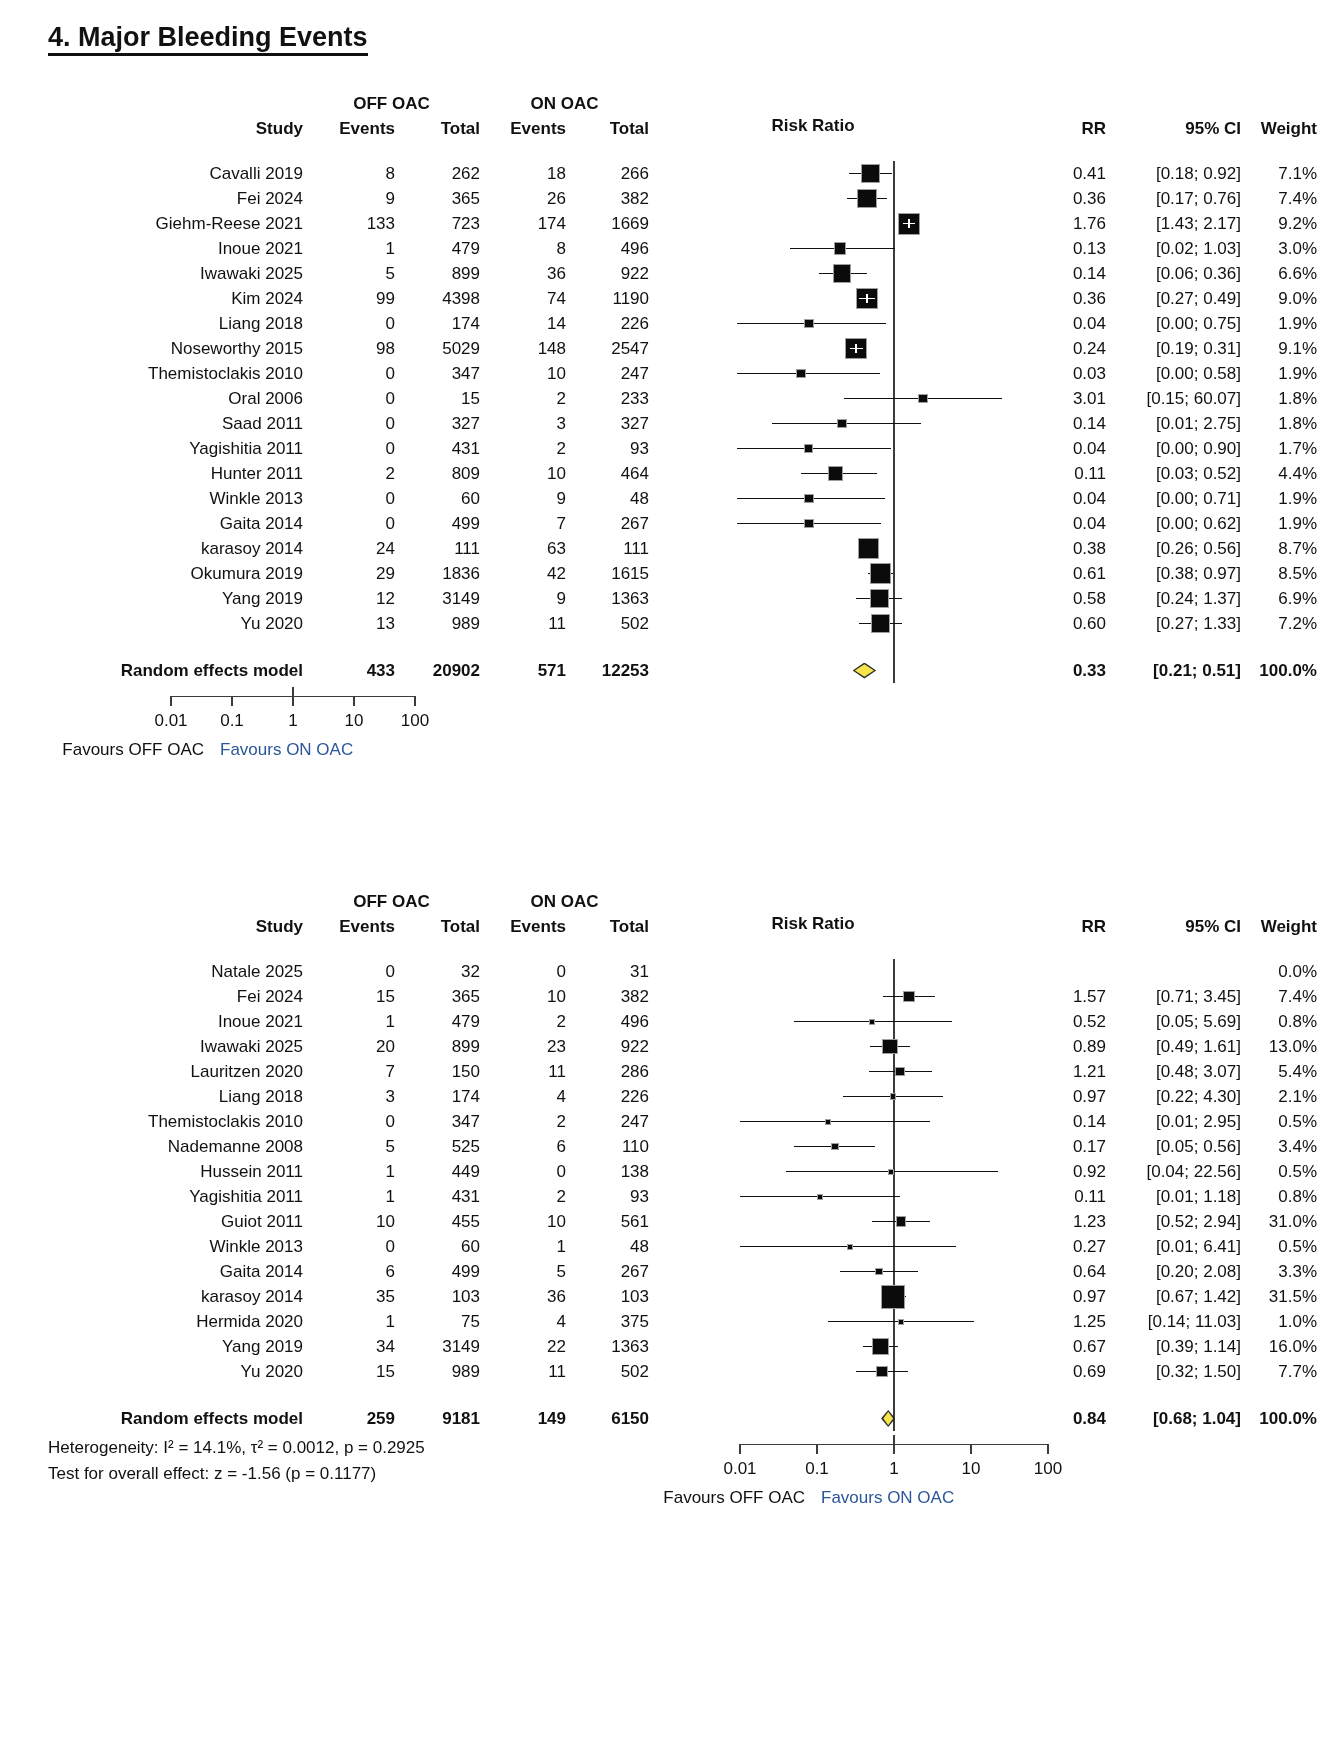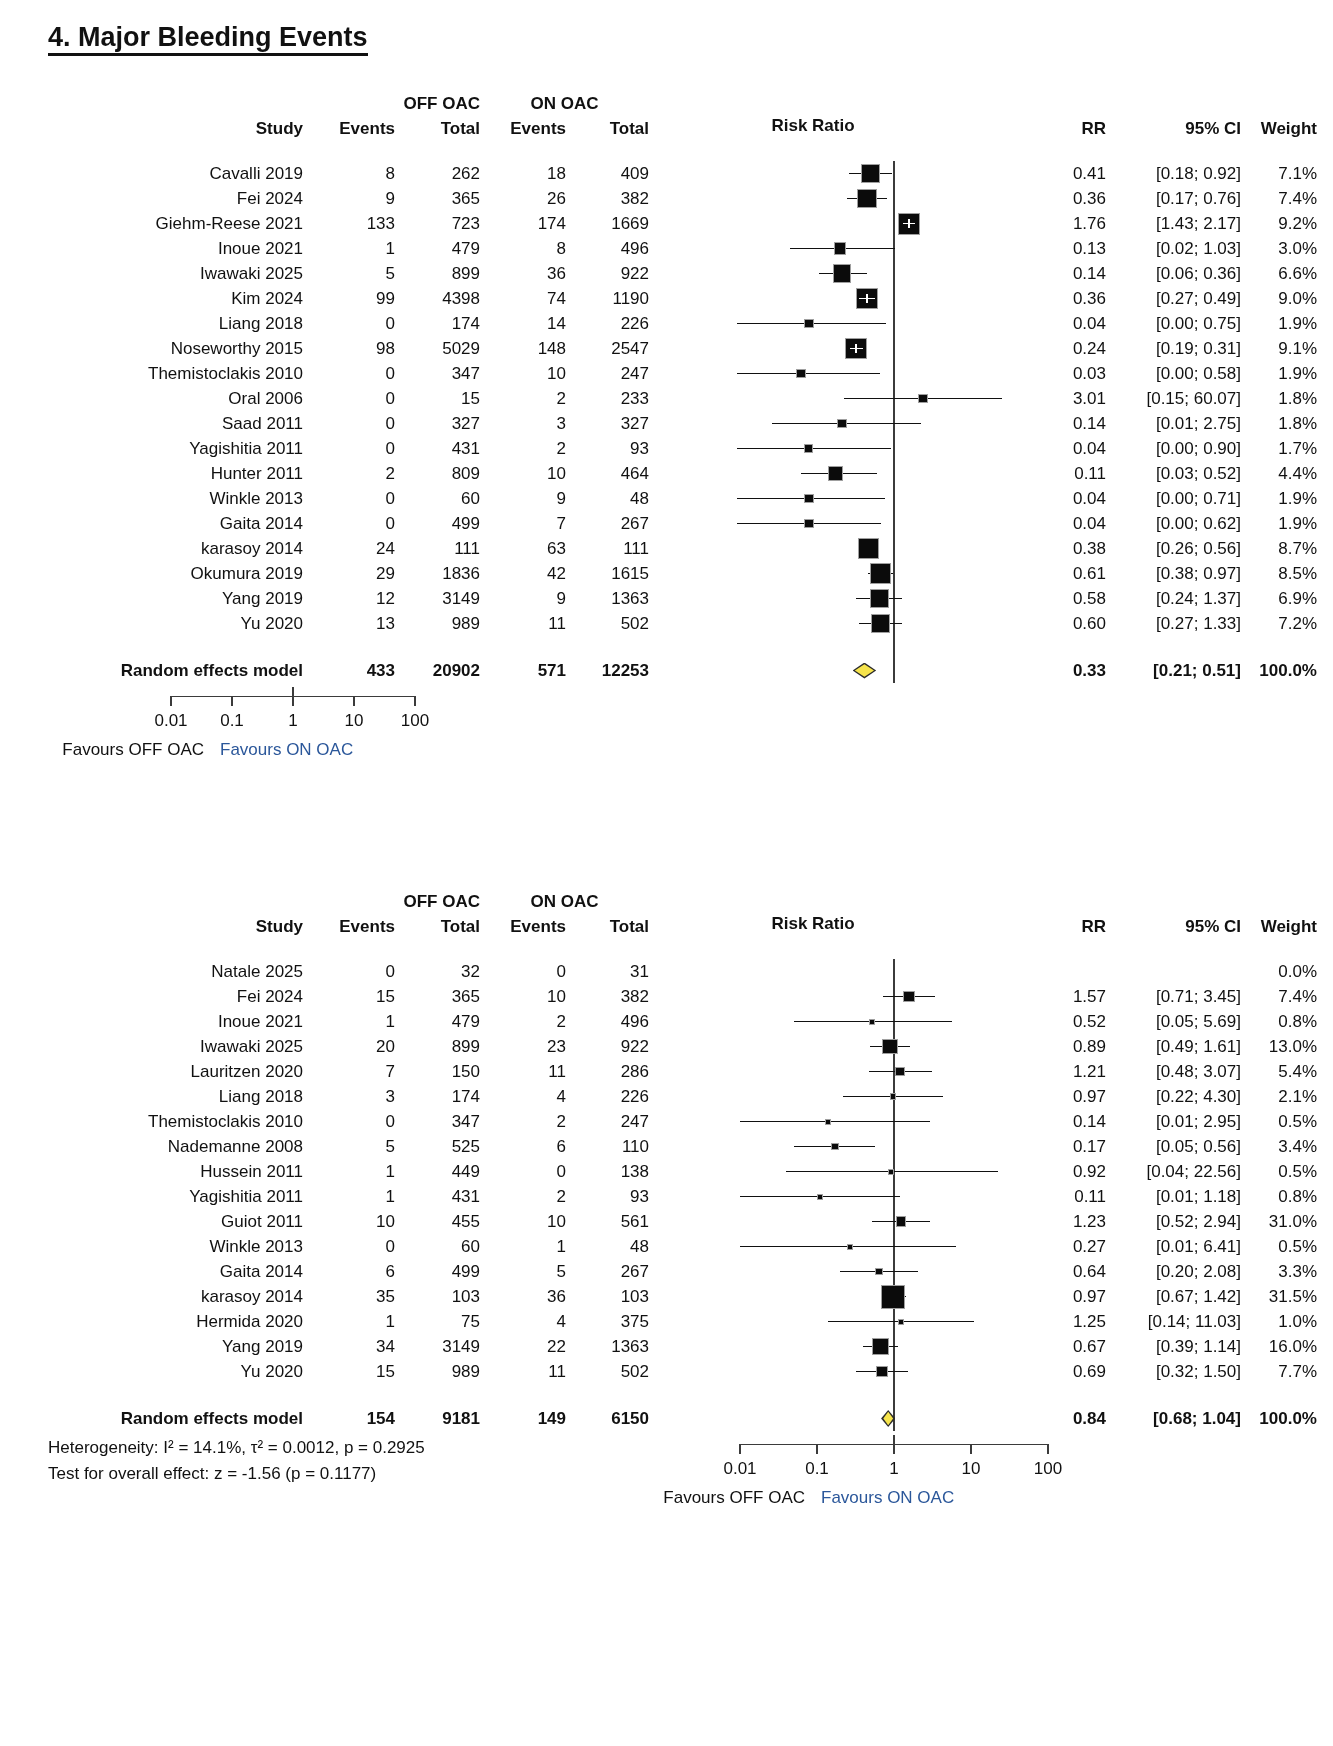--- a/index.html
+++ b/index.html
@@ -11,21 +11,21 @@
   .title .tspan{border-bottom:3px solid #111;padding-bottom:1px;}
   .row{display:flex;height:25px;align-items:center;}
   .hdr{font-weight:bold;}
   .bold{font-weight:bold;}
   .c{flex:none;white-space:nowrap;box-sizing:border-box;}
   .c.study{width:255px;text-align:right;}
   .c.e1{width:92px;text-align:right;}
   .c.t1{width:85px;text-align:right;}
   .c.e2{width:86px;text-align:right;}
   .c.t2{width:83px;text-align:right;}
-  .c.g1{width:177px;text-align:right;}
+  .c.g1{width:177px;text-align:center;}
   .c.g2{width:169px;text-align:center;}
   .c.plot{width:404px;padding-left:14px;position:relative;height:100%;}
   .plot-inner{position:relative;width:390px;height:100%;}
   .c.rr{width:53px;text-align:right;}
   .c.ci{width:135px;text-align:right;}
   .c.wt{width:76px;text-align:right;}
   .rrh{position:absolute;left:150px;top:0;transform:translateX(-50%);font-weight:bold;}
   .gap{width:100%;}
   .vline{position:absolute;left:230.2px;top:0;width:1.7px;height:100%;background:#3b3b3b;}
   .ciline{position:absolute;height:1.7px;background:#111;top:50%;margin-top:-0.85px;}
@@ -73,21 +73,21 @@
       <div class="c ci">95% CI</div>
       <div class="c wt">Weight</div>
     </div>
     <div class="gap" style="height:20px"></div>
     <div>
         <div class="row">
           <div class="c study">Cavalli 2019</div>
           <div class="c e1">8</div>
           <div class="c t1">262</div>
           <div class="c e2">18</div>
-          <div class="c t2">409</div>
+          <div class="c t2">266</div>
           <div class="c plot">
             <div class="plot-inner">
               <div class="vline"></div>
               <div class="ciline" style="left: 185.572px; width: 43.2194px;"></div>
               <div class="sq" style="width: 19.3267px; height: 19.3267px; box-sizing: border-box; left: 197.716px; top: calc(50% - 9.66336px);"></div>
             </div>
           </div>
           <div class="c rr">0.41</div>
           <div class="c ci">[0.18; 0.92]</div>
           <div class="c wt">7.1%</div>
@@ -774,21 +774,21 @@
           <div class="c e2"></div>
           <div class="c t2"></div>
           <div class="c plot">
             <div class="plot-inner">
               <div class="vline"></div>
             </div>
           </div>
         </div>
         <div class="row bold">
           <div class="c study">Random effects model</div>
-          <div class="c e1">154</div>
+          <div class="c e1">259</div>
           <div class="c t1">9181</div>
           <div class="c e2">149</div>
           <div class="c t2">6150</div>
           <div class="c plot">
             <div class="plot-inner">
               <div class="vline"></div>
               <div class="dia-o" style="left: 218.103px; width: 14.2084px; height: 17px; top: calc(50% - 8.5px);">
                 <div class="dia-i"></div>
               </div>
             </div>

